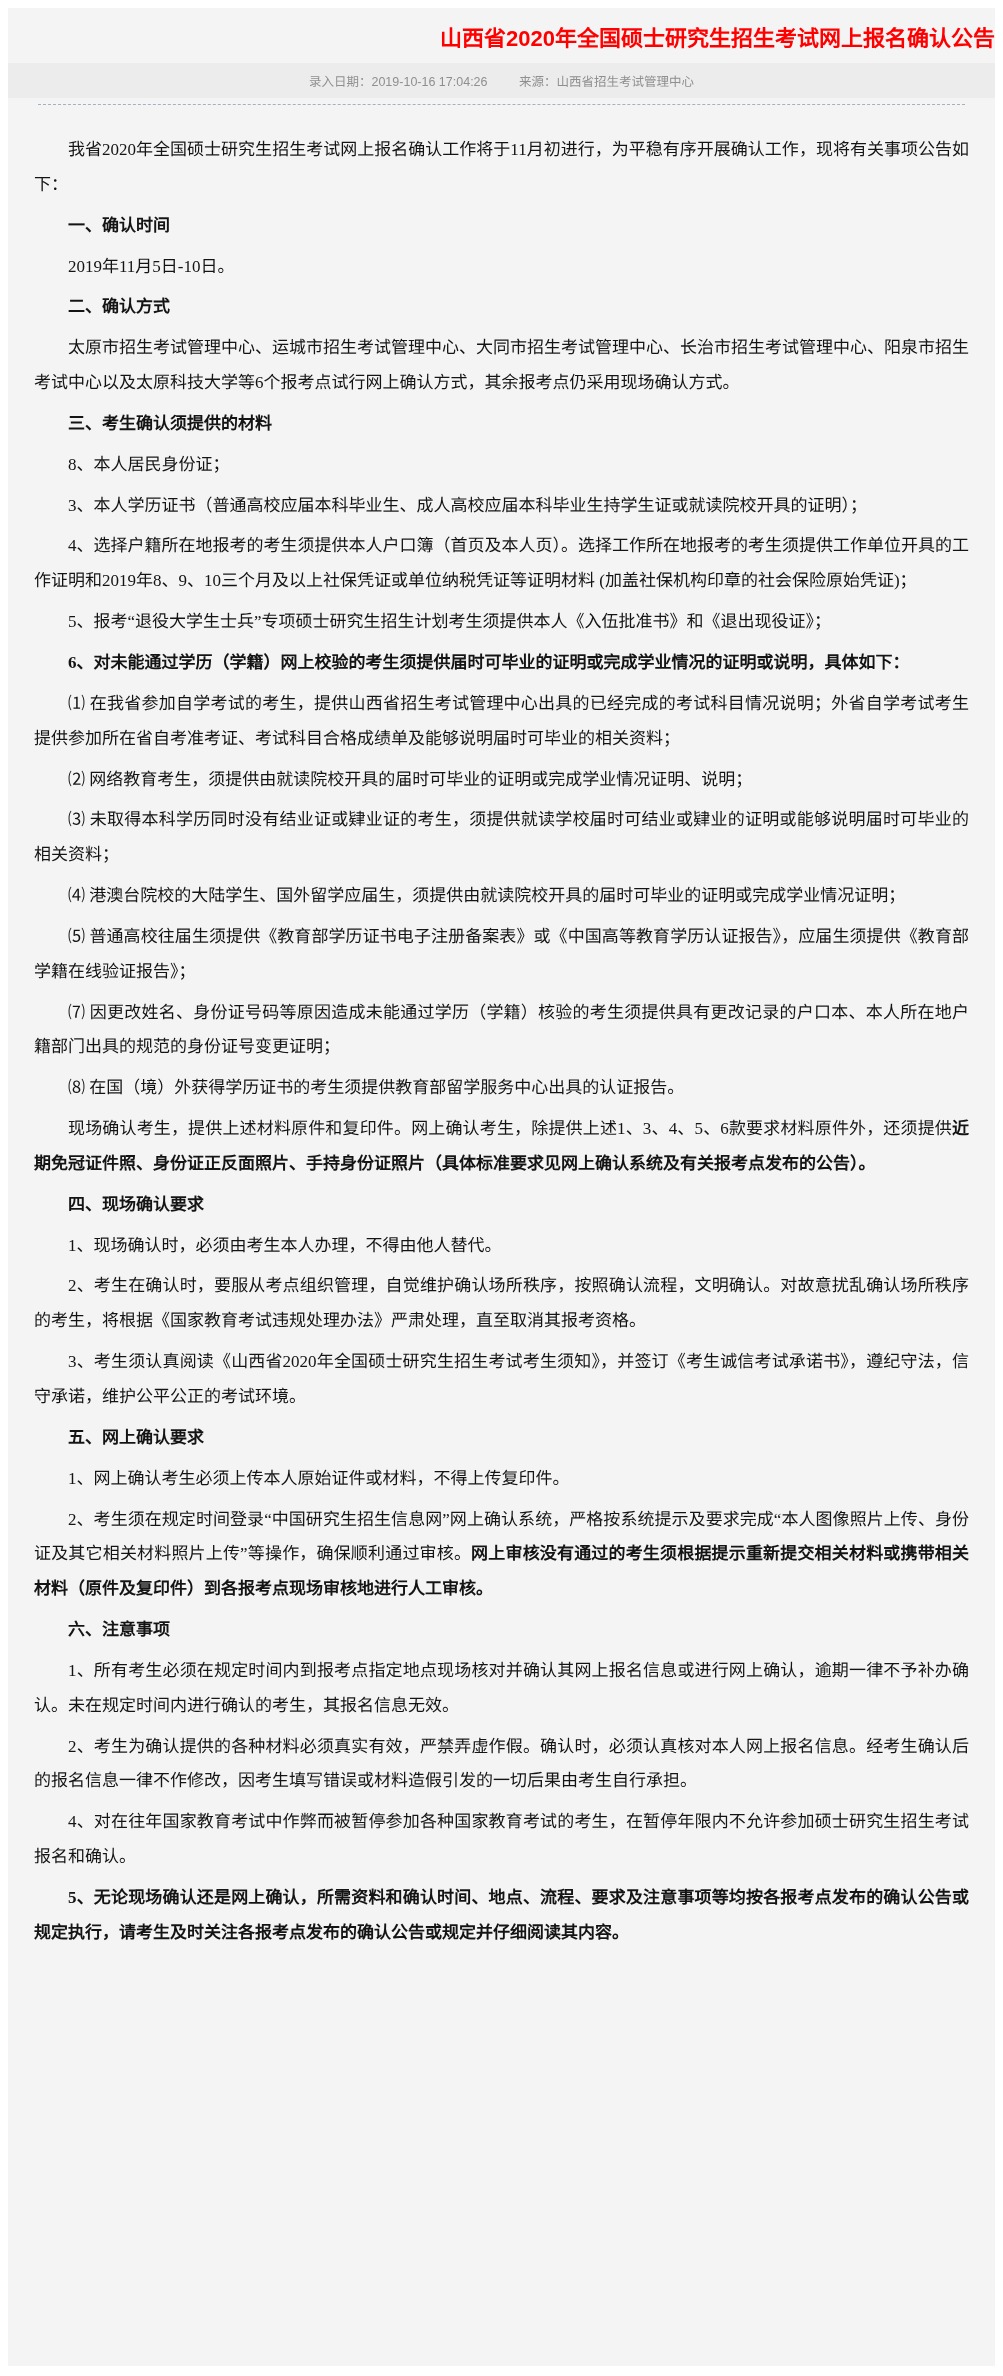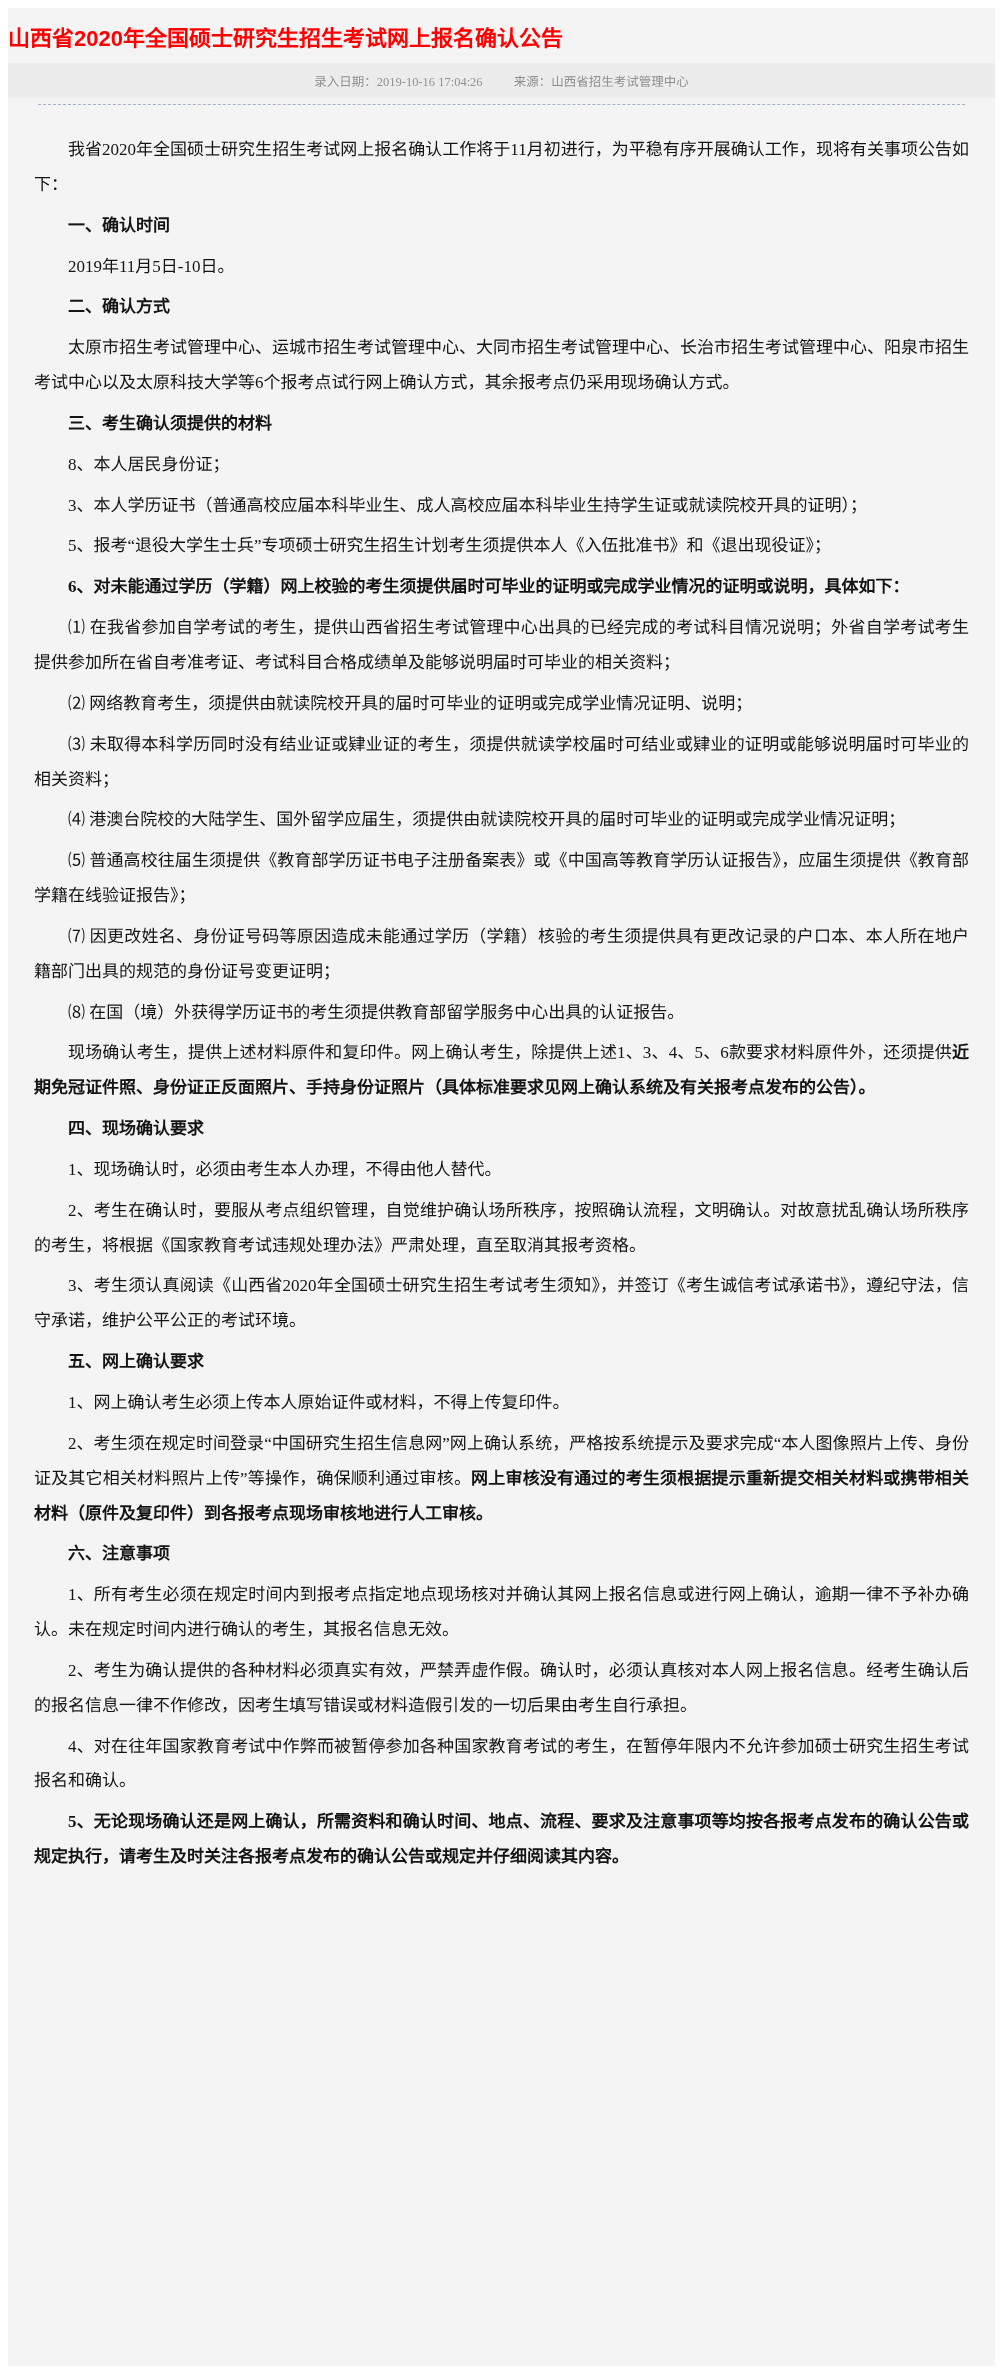--- a/index.html
+++ b/index.html
@@ -9,33 +9,33 @@
     font-family: "Liberation Serif", "DejaVu Serif", serif;
   }
   .page {
     margin: 8px 8px 0 8px;
     background: #f4f4f5;
     min-height: 2358px;
     box-sizing: border-box;
     padding-bottom: 30px;
   }
   .doc-header {
-    text-align: left;
+    text-align: right;
     padding-top: 10px;
   }
   .doc-title {
     font-family: "Liberation Sans", "DejaVu Sans", sans-serif;
     font-weight: bold;
     font-size: 22px;
     line-height: 1.5;
     margin: 4px 0 8px 0;
   }
   .meta-bar {
     background: #ececed;
-    font-family: Liberation Serif, serif;
+    font-family: Liberation Sans, sans-serif;
     font-size: 12.5px;
     color: #8f8f8f;
     padding: 8px 0;
     text-align: center;
   }
   .meta-bar .meta-seg {
     margin: 0 14px;
   }
   .separator {
     border: none;
@@ -76,20 +76,21 @@
   <div class="separator"></div>
   <div class="content">
       <p class="para"><span>我省2020年全国硕士研究生招生考试网上报名确认工作将于11月初进行，为平稳有序开展确认工作，现将有关事项公告如下：</span></p>
       <p class="heading"><span class="bold">一、确认时间</span></p>
       <p class="para"><span>2019年11月5日-10日。</span></p>
       <p class="heading"><span class="bold">二、确认方式</span></p>
       <p class="para"><span>太原市招生考试管理中心、运城市招生考试管理中心、大同市招生考试管理中心、长治市招生考试管理中心、阳泉市招生考试中心以及太原科技大学等6个报考点试行网上确认方式，其余报考点仍采用现场确认方式。</span></p>
       <p class="heading"><span class="bold">三、考生确认须提供的材料</span></p>
       <p class="para"><span>8、本人居民身份证；</span></p>
       <p class="para"><span>3、本人学历证书（普通高校应届本科毕业生、成人高校应届本科毕业生持学生证或就读院校开具的证明）；</span></p>
+      <p class="para"><span>4、选择户籍所在地报考的考生须提供本人户口簿（首页及本人页）。选择工作所在地报考的考生须提供工作单位开具的工作证明和2019年8、9、10三个月及以上社保凭证或单位纳税凭证等证明材料 (加盖社保机构印章的社会保险原始凭证)；</span></p>
       <p class="para"><span>5、报考“退役大学生士兵”专项硕士研究生招生计划考生须提供本人《入伍批准书》和《退出现役证》；</span></p>
       <p class="para"><span class="bold">6、对未能通过学历（学籍）网上校验的考生须提供届时可毕业的证明或完成学业情况的证明或说明，具体如下：</span></p>
       <p class="para"><span>⑴ 在我省参加自学考试的考生，提供山西省招生考试管理中心出具的已经完成的考试科目情况说明；外省自学考试考生提供参加所在省自考准考证、考试科目合格成绩单及能够说明届时可毕业的相关资料；</span></p>
       <p class="para"><span>⑵ 网络教育考生，须提供由就读院校开具的届时可毕业的证明或完成学业情况证明、说明；</span></p>
       <p class="para"><span>⑶ 未取得本科学历同时没有结业证或肄业证的考生，须提供就读学校届时可结业或肄业的证明或能够说明届时可毕业的相关资料；</span></p>
       <p class="para"><span>⑷ 港澳台院校的大陆学生、国外留学应届生，须提供由就读院校开具的届时可毕业的证明或完成学业情况证明；</span></p>
       <p class="para"><span>⑸ 普通高校往届生须提供《教育部学历证书电子注册备案表》或《中国高等教育学历认证报告》，应届生须提供《教育部学籍在线验证报告》；</span></p>
       <p class="para"><span>⑺ 因更改姓名、身份证号码等原因造成未能通过学历（学籍）核验的考生须提供具有更改记录的户口本、本人所在地户籍部门出具的规范的身份证号变更证明；</span></p>
       <p class="para"><span>⑻ 在国（境）外获得学历证书的考生须提供教育部留学服务中心出具的认证报告。</span></p>
       <p class="para"><span>现场确认考生，提供上述材料原件和复印件。网上确认考生，除提供上述1、3、4、5、6款要求材料原件外，还须提供</span><span class="bold">近期免冠证件照、身份证正反面照片、手持身份证照片（具体标准要求见网上确认系统及有关报考点发布的公告）。</span></p>

